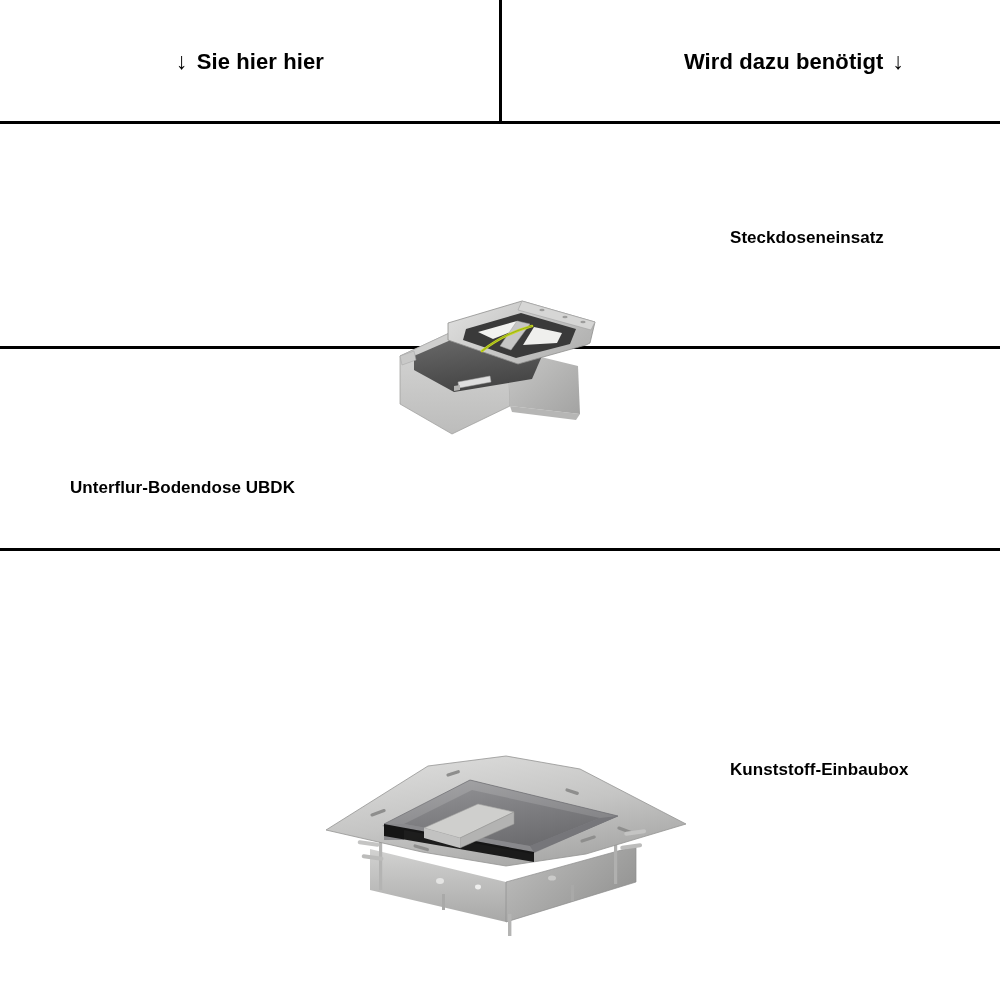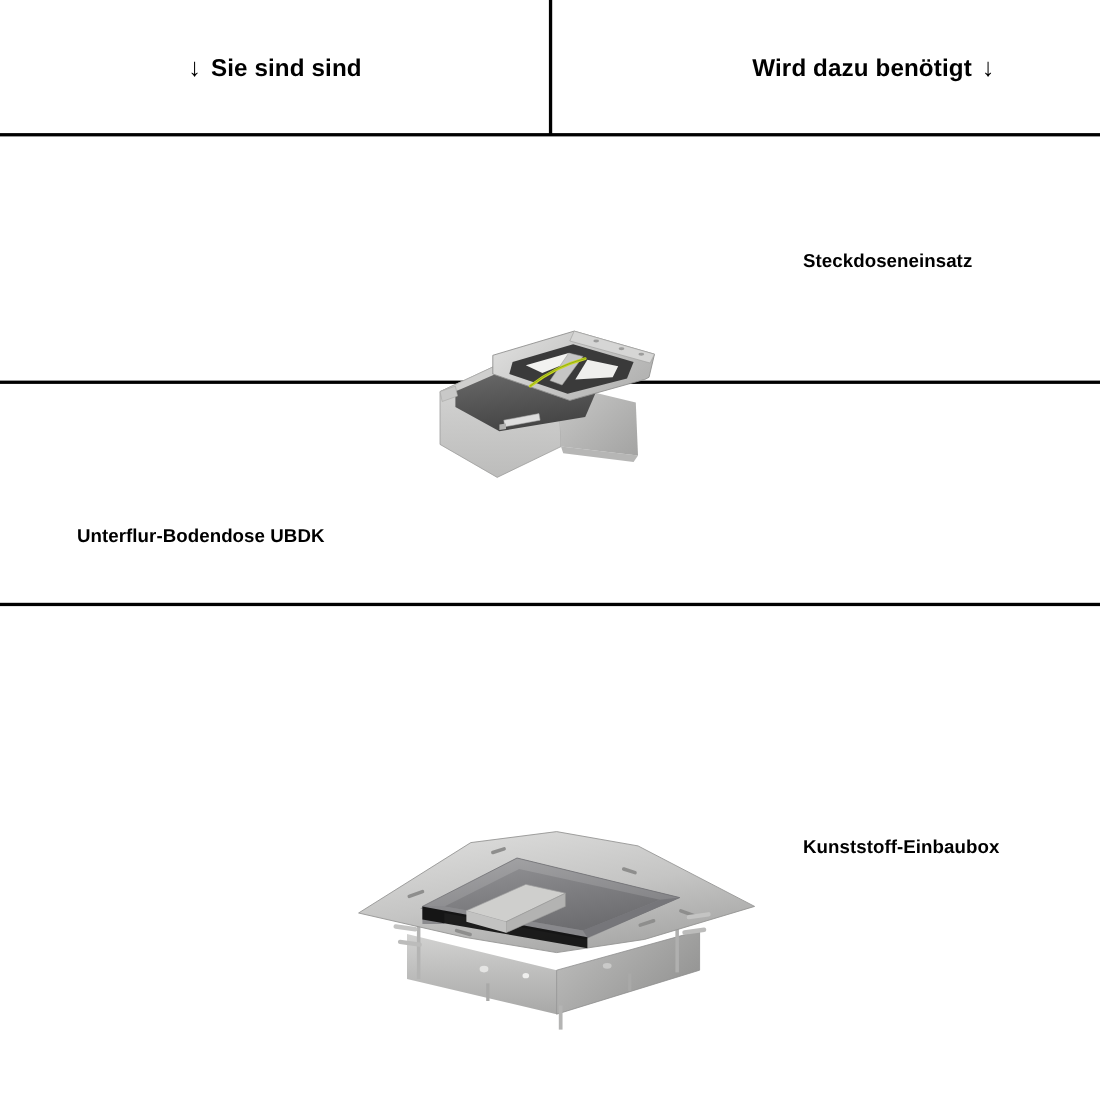--- a/index.html
+++ b/index.html
@@ -115,21 +115,21 @@
 </head>
 <body>
 
 <div class="page">
 
   <div class="header">
 
     <div class="header-col left">
       <div class="header-text">
         <span class="arrow-glyph">↓</span>
-        <span>Sie sind sind</span>
+        <span>Sie hier hier</span>
       </div>
     </div>
 
     <div class="header-col right">
       <div class="header-text">
         <span>Wird dazu benötigt</span>
         <span class="arrow-glyph">↓</span>
       </div>
     </div>
 

